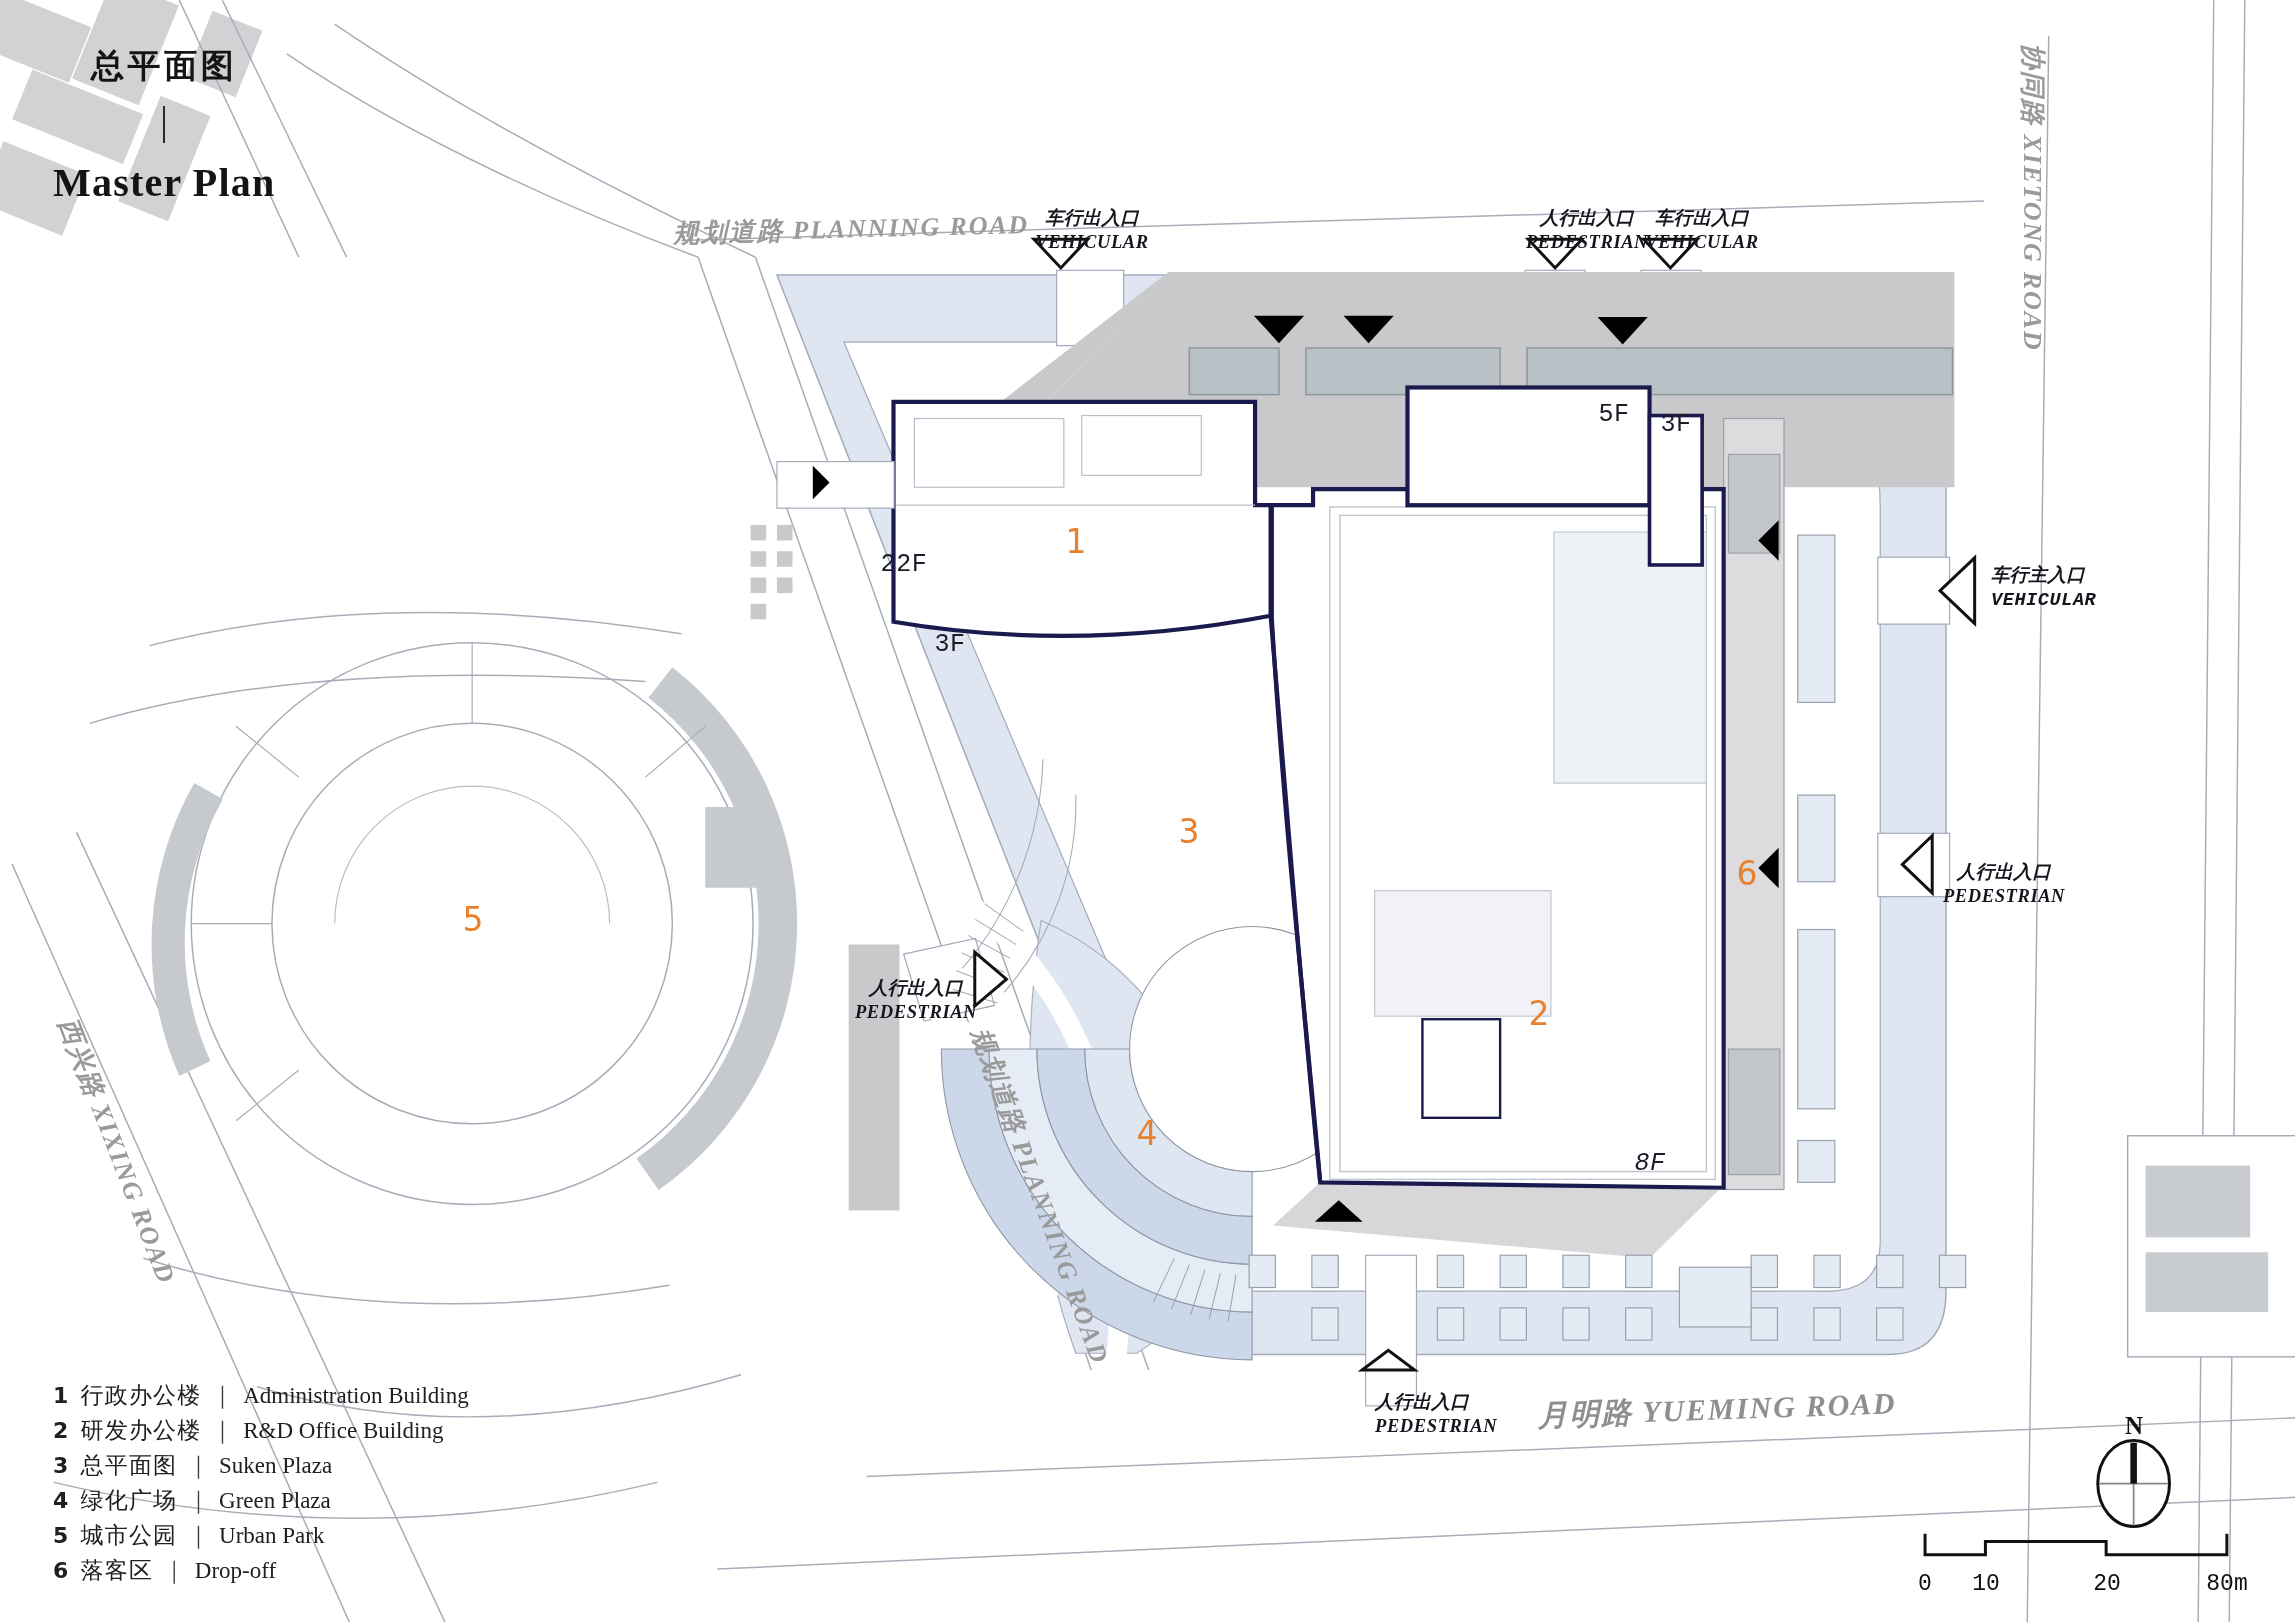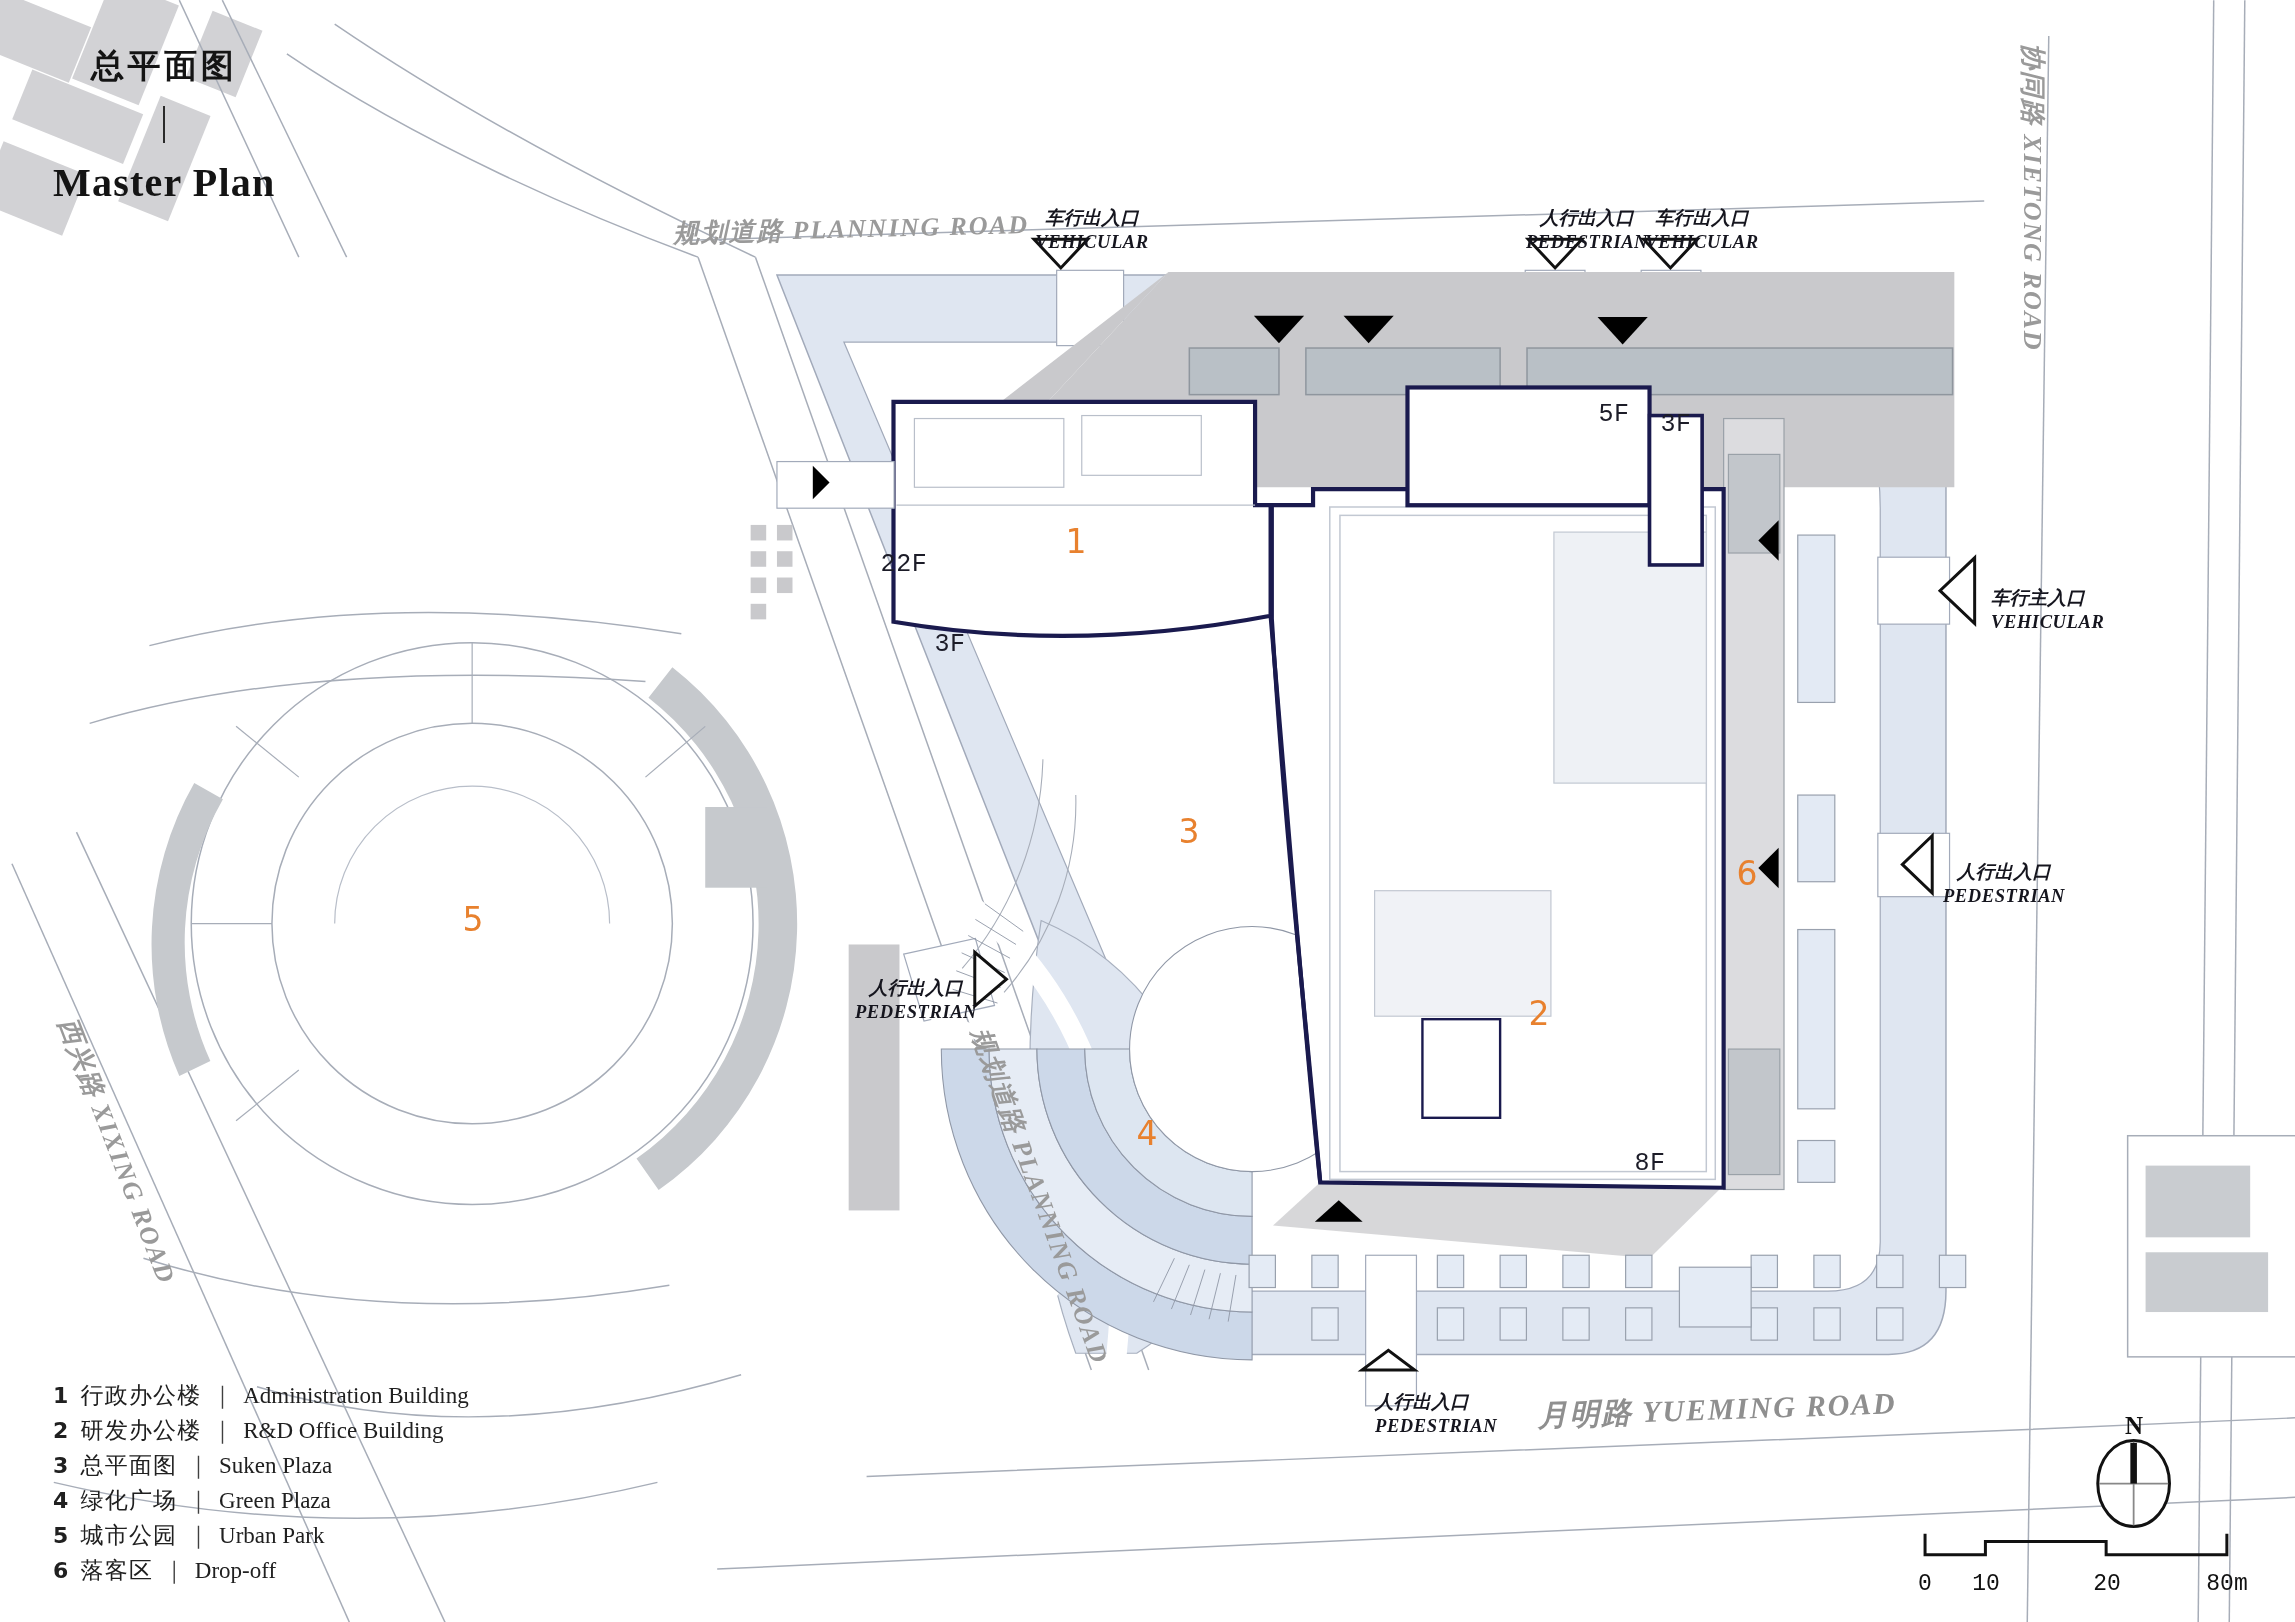--- a/index.html
+++ b/index.html
@@ -300,42 +300,42 @@
   <div class="en">VEHICULAR</div>
 </div>
 <div class="lbl entrance" style="left:1587px;top:214px;">
   <div class="zh">人行出入口</div>
   <div class="en">PEDESTRIAN</div>
 </div>
 <div class="lbl entrance" style="left:1702px;top:214px;">
   <div class="zh">车行出入口</div>
   <div class="en">VEHICULAR</div>
 </div>
-<div class="lbl entrance" style="left:1991px;top:594px;transform:translate(0,-50%);text-align:left;">
+<div class="lbl entrance" style="left:1991px;top:573px;transform:translate(0,-50%);text-align:left;font-family:Liberation Mono, monospace;">
   <div class="zh">车行主入口</div>
   <div class="en">VEHICULAR</div>
 </div>
 <div class="lbl entrance" style="left:2004px;top:868px;">
   <div class="zh">人行出入口</div>
   <div class="en">PEDESTRIAN</div>
 </div>
 <div class="lbl entrance" style="left:916px;top:984px;">
   <div class="zh">人行出入口</div>
   <div class="en">PEDESTRIAN</div>
 </div>
 <div class="lbl entrance" style="left:1375px;top:1398px;transform:translate(0,-50%);text-align:left;">
   <div class="zh">人行出入口</div>
   <div class="en">PEDESTRIAN</div>
 </div>
 
 <div class="lbl floor" style="left:904px;top:564px;">22F</div>
 <div class="lbl floor" style="left:950px;top:644px;">3F</div>
 <div class="lbl floor" style="left:1614px;top:414px;">5F</div>
 <div class="lbl floor" style="left:1676px;top:424px;">3F</div>
-<div class="lbl floor" style="left:1650px;top:1163px;">8F</div>
+<div class="lbl floor" style="left:1650px;top:1163px;font-style:italic;">8F</div>
 
 <div class="lbl marker" style="left:1076px;top:541px;">1</div>
 <div class="lbl marker" style="left:1539px;top:1013px;">2</div>
 <div class="lbl marker" style="left:1189px;top:831px;">3</div>
 <div class="lbl marker" style="left:1147px;top:1133px;">4</div>
 <div class="lbl marker" style="left:473px;top:919px;">5</div>
 <div class="lbl marker" style="left:1747px;top:873px;">6</div>
 
 <div class="legend">
   <div class="legend-row">

